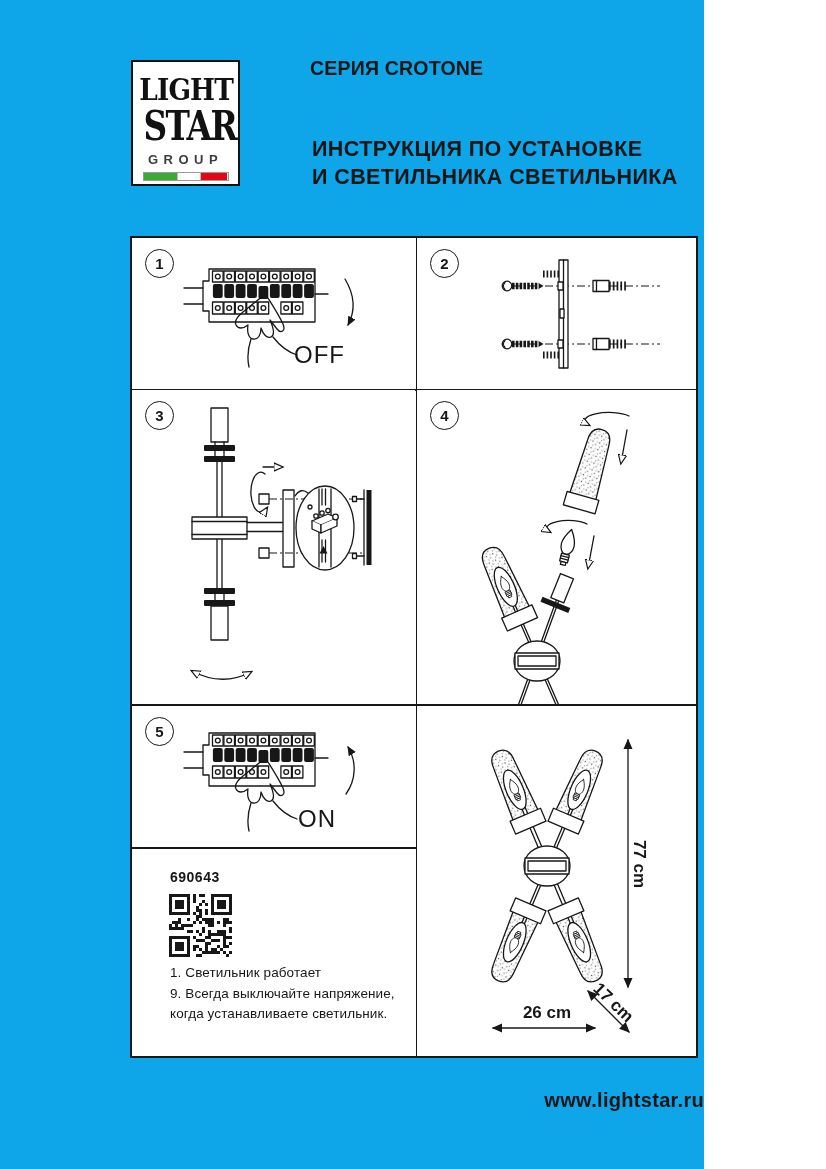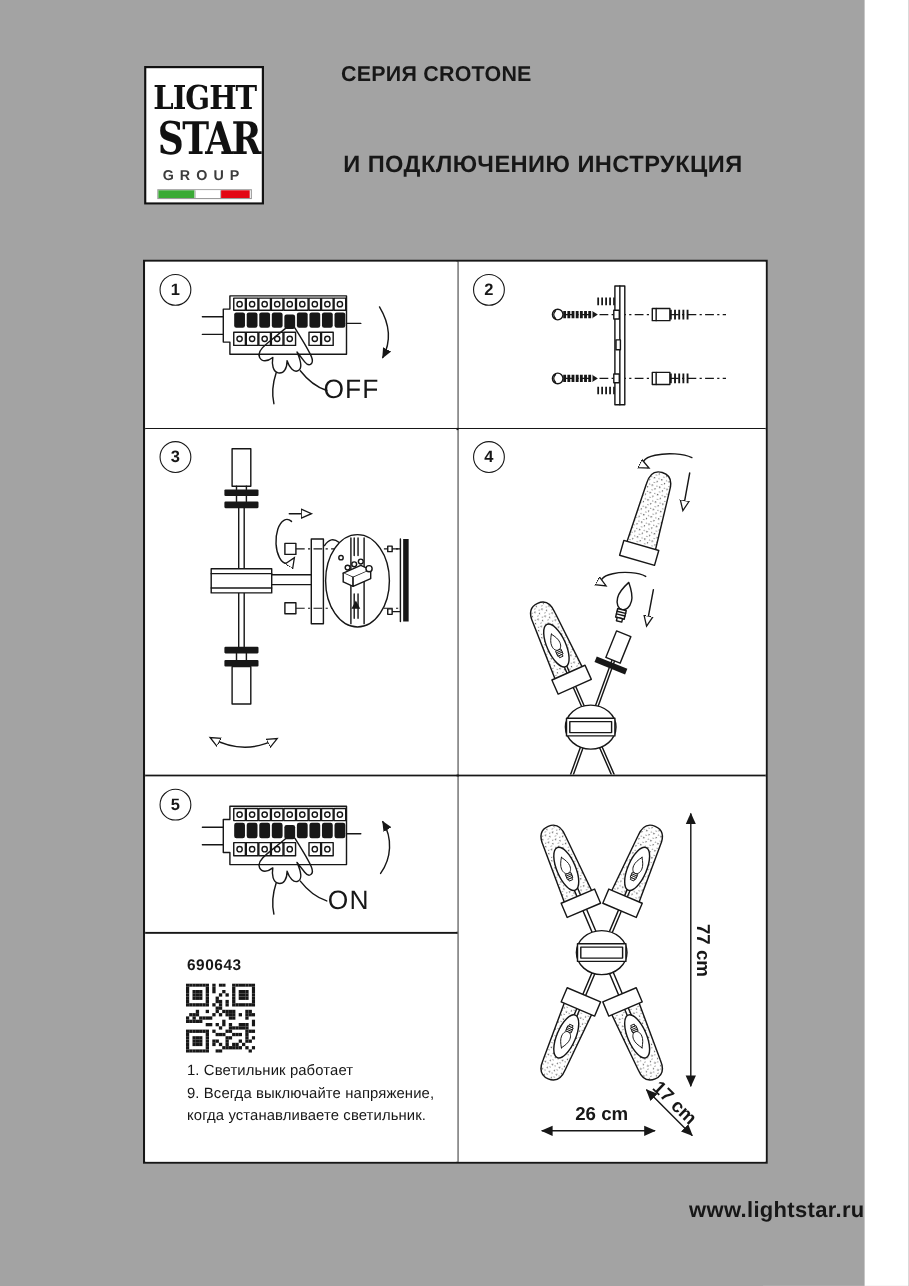--- a/index.html
+++ b/index.html
@@ -2,21 +2,21 @@
 <html style="--ink: #171717; --flag-green: #3aaa35; --flag-red: #e30613;"><head>
 <meta charset="utf-8">
 <style>
   :root{
     --ink:#171717;
     --flag-green:#3aaa35;
     --flag-red:#e30613;
   }
   *{margin:0;padding:0;box-sizing:border-box}
   body{background:#fff;font-family:"Liberation Sans",sans-serif;color:var(--ink)}
-  .page{position:relative;width:786px;height:1169px;background:#a3a3a3;overflow:hidden}
+  .page{position:relative;width:704px;height:1169px;background:#0ea5e9;overflow:hidden}
 
   
   .logo-box{position:absolute;left:131px;top:60px;width:109px;height:126px;
     border:2.5px solid #111;background:#fff;text-align:center;padding-top:13px}
   .logo-word{font-family:"DejaVu Serif","Liberation Serif",serif;font-weight:bold;line-height:1;color:#111}
   .logo-l1{font-size:30px;transform:scaleX(.88);letter-spacing:-1px}
   .logo-l2{font-size:41px;transform:scaleX(.80);letter-spacing:-2px;margin-top:1px}
   .logo-l3{font-family:"Liberation Sans",sans-serif;font-weight:700;font-size:13px;
     letter-spacing:5.5px;color:#3c3c3c;margin-top:5px;padding-left:0}
   .flag{width:86px;height:9px;margin:5px auto 0;border:1px solid #9a9a9a;display:flex}
@@ -78,21 +78,24 @@
         <i class="fr"></i>
       </div>
   </div>
 
   <div class="hdr-right">
     <div>СЕРИЯ CROTONE</div>
   </div>
 
   <div class="doc-title">
     <div class="jline">
-        <span>И ПОДКЛЮЧЕНИЮ ИНСТРУКЦИЯ</span>
+        <span>ИНСТРУКЦИЯ ПО УСТАНОВКЕ</span>
+      </div>
+    <div class="jline">
+        <span>И СВЕТИЛЬНИКА СВЕТИЛЬНИКА</span>
       </div>
   </div>
 
   <div class="grid">
 
     <div class="vline" style="left:283.5px;top:0;height:818px"></div>
     <div class="hline" style="top:151px;left:0;width:564px"></div>
     <div class="hline" style="top:466px;left:0;width:564px"></div>
     <div class="hline" style="top:609px;left:0;width:283.5px"></div>
 

